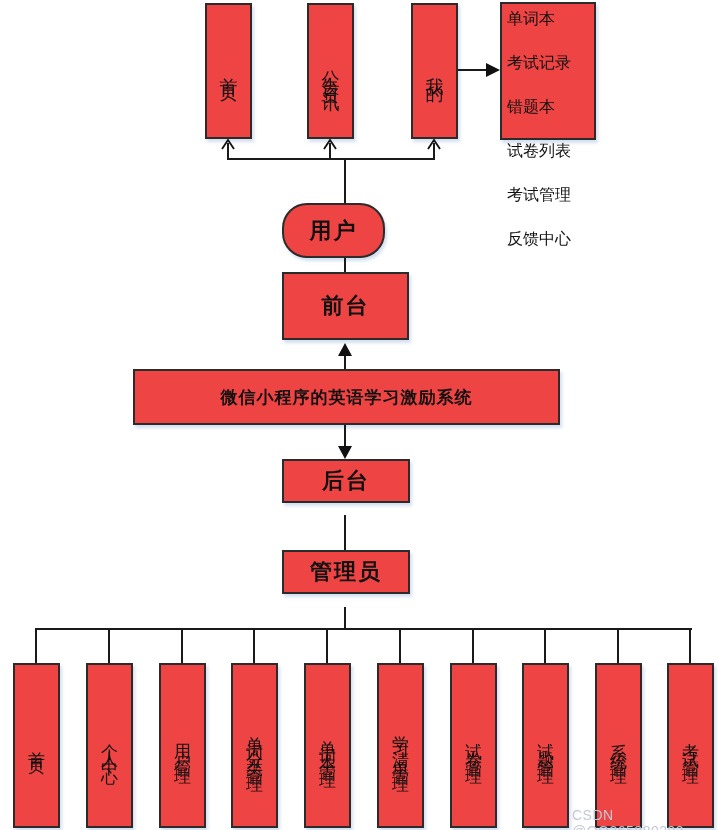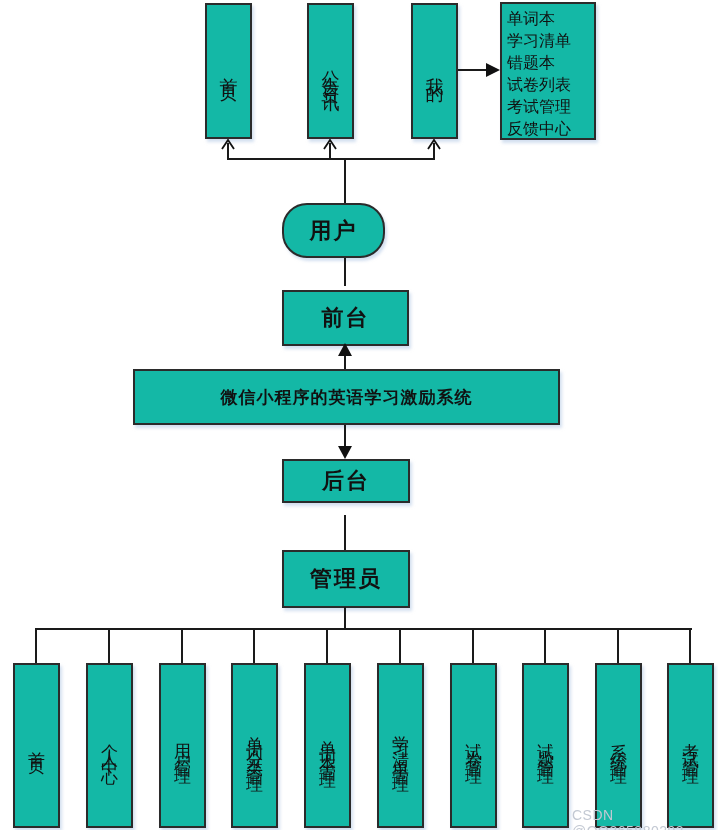--- a/index.html
+++ b/index.html
@@ -3,24 +3,24 @@
 <meta charset="utf-8">
 <style>
   html,body{margin:0;padding:0;background:#ffffff;}
   .canvas{
     position:relative;width:718px;height:830px;background:#ffffff;
     font-family:"Liberation Sans","DejaVu Sans",sans-serif;
     color:#111;overflow:hidden;
   }
   
   .box{
-    position:absolute;box-sizing:border-box;background:#14b8a6;
+    position:absolute;box-sizing:border-box;background:#ef4444;
     border:2px solid #2b2b2b;
     box-shadow:2px 3px 3px rgba(176,198,228,.55);
-    display:flex;align-items:center;justify-content:center;
+    display:flex;align-items:center;justify-content:center;gap:22px;
   }
   .song{font-family:"Liberation Serif","DejaVu Serif",serif;font-weight:400;}
   .hei{font-family:"Liberation Sans","DejaVu Sans",sans-serif;font-weight:600;}
   .vtext{
     writing-mode:vertical-rl;text-orientation:upright;
     font-size:18px;letter-spacing:8px;line-height:1;white-space:nowrap;
   }
   .vbox-bottom .vtext{font-size:17px;letter-spacing:8px;}
   .label-lg{font-size:22px;letter-spacing:2px;}
   .title-box{font-size:17px;letter-spacing:1px;}
@@ -55,21 +55,21 @@
   </div>
   <div class="box vbox" style="left:307px;top:3px;width:47px;height:136px;">
     <span class="vtext song">公告资讯</span>
   </div>
   <div class="box vbox" style="left:411px;top:3px;width:47px;height:136px;">
     <span class="vtext song">我的</span>
   </div>
 
   <div class="box listbox song" style="left:500px;top:2px;width:96px;height:138px;flex-direction:column;">
     <span class="line">单词本</span>
-    <span class="line">学习清单</span>
+    <span class="line">考试记录</span>
     <span class="line">错题本</span>
     <span class="line">试卷列表</span>
     <span class="line">考试管理</span>
     <span class="line">反馈中心</span>
   </div>
 
   <div class="ln" style="left:458px;top:69px;width:30px;height:2px;"></div>
   <div class="arr arr-right" style="left:486px;top:63px;"></div>
 
   <div class="ln" style="left:227px;top:158px;width:208px;height:2px;"></div>
@@ -87,41 +87,41 @@
     </svg>
 
   <div class="ln" style="left:344px;top:158px;width:2px;height:45px;"></div>
 
   <div class="box" style="left:282px;top:203px;width:103px;height:55px;border-radius:25px;">
     <span class="label-lg hei">用户</span>
   </div>
 
   <div class="ln" style="left:344px;top:258px;width:2px;height:28px;"></div>
 
-  <div class="box" style="left:282px;top:290px;width:127px;height:56px;">
+  <div class="box" style="left:282px;top:272px;width:127px;height:68px;">
     <span class="label-lg hei">前台</span>
   </div>
 
   <div class="ln" style="left:344px;top:353px;width:2px;height:16px;"></div>
   <div class="arr arr-up" style="left:338px;top:343px;"></div>
 
   <div class="box" style="left:133px;top:369px;width:427px;height:56px;">
     <span class="title-box hei">微信小程序的英语学习激励系统</span>
   </div>
 
   <div class="ln" style="left:344px;top:425px;width:2px;height:23px;"></div>
   <div class="arr arr-down" style="left:338px;top:446px;"></div>
 
   <div class="box" style="left:282px;top:459px;width:128px;height:44px;">
     <span class="label-lg hei">后台</span>
   </div>
 
   <div class="ln" style="left:344px;top:515px;width:2px;height:35px;"></div>
 
-  <div class="box" style="left:282px;top:550px;width:128px;height:58px;">
+  <div class="box" style="left:282px;top:550px;width:128px;height:44px;">
     <span class="label-lg hei">管理员</span>
   </div>
 
   <div class="ln" style="left:344px;top:607px;width:2px;height:23px;"></div>
 
   <div class="ln" style="left:36px;top:628px;width:656px;height:2px;"></div>
 
   <div class="ln" style="left:35px;top:628px;width:2px;height:35px;"></div>
   <div class="ln" style="left:108px;top:628px;width:2px;height:35px;"></div>
   <div class="ln" style="left:181px;top:628px;width:2px;height:35px;"></div>

